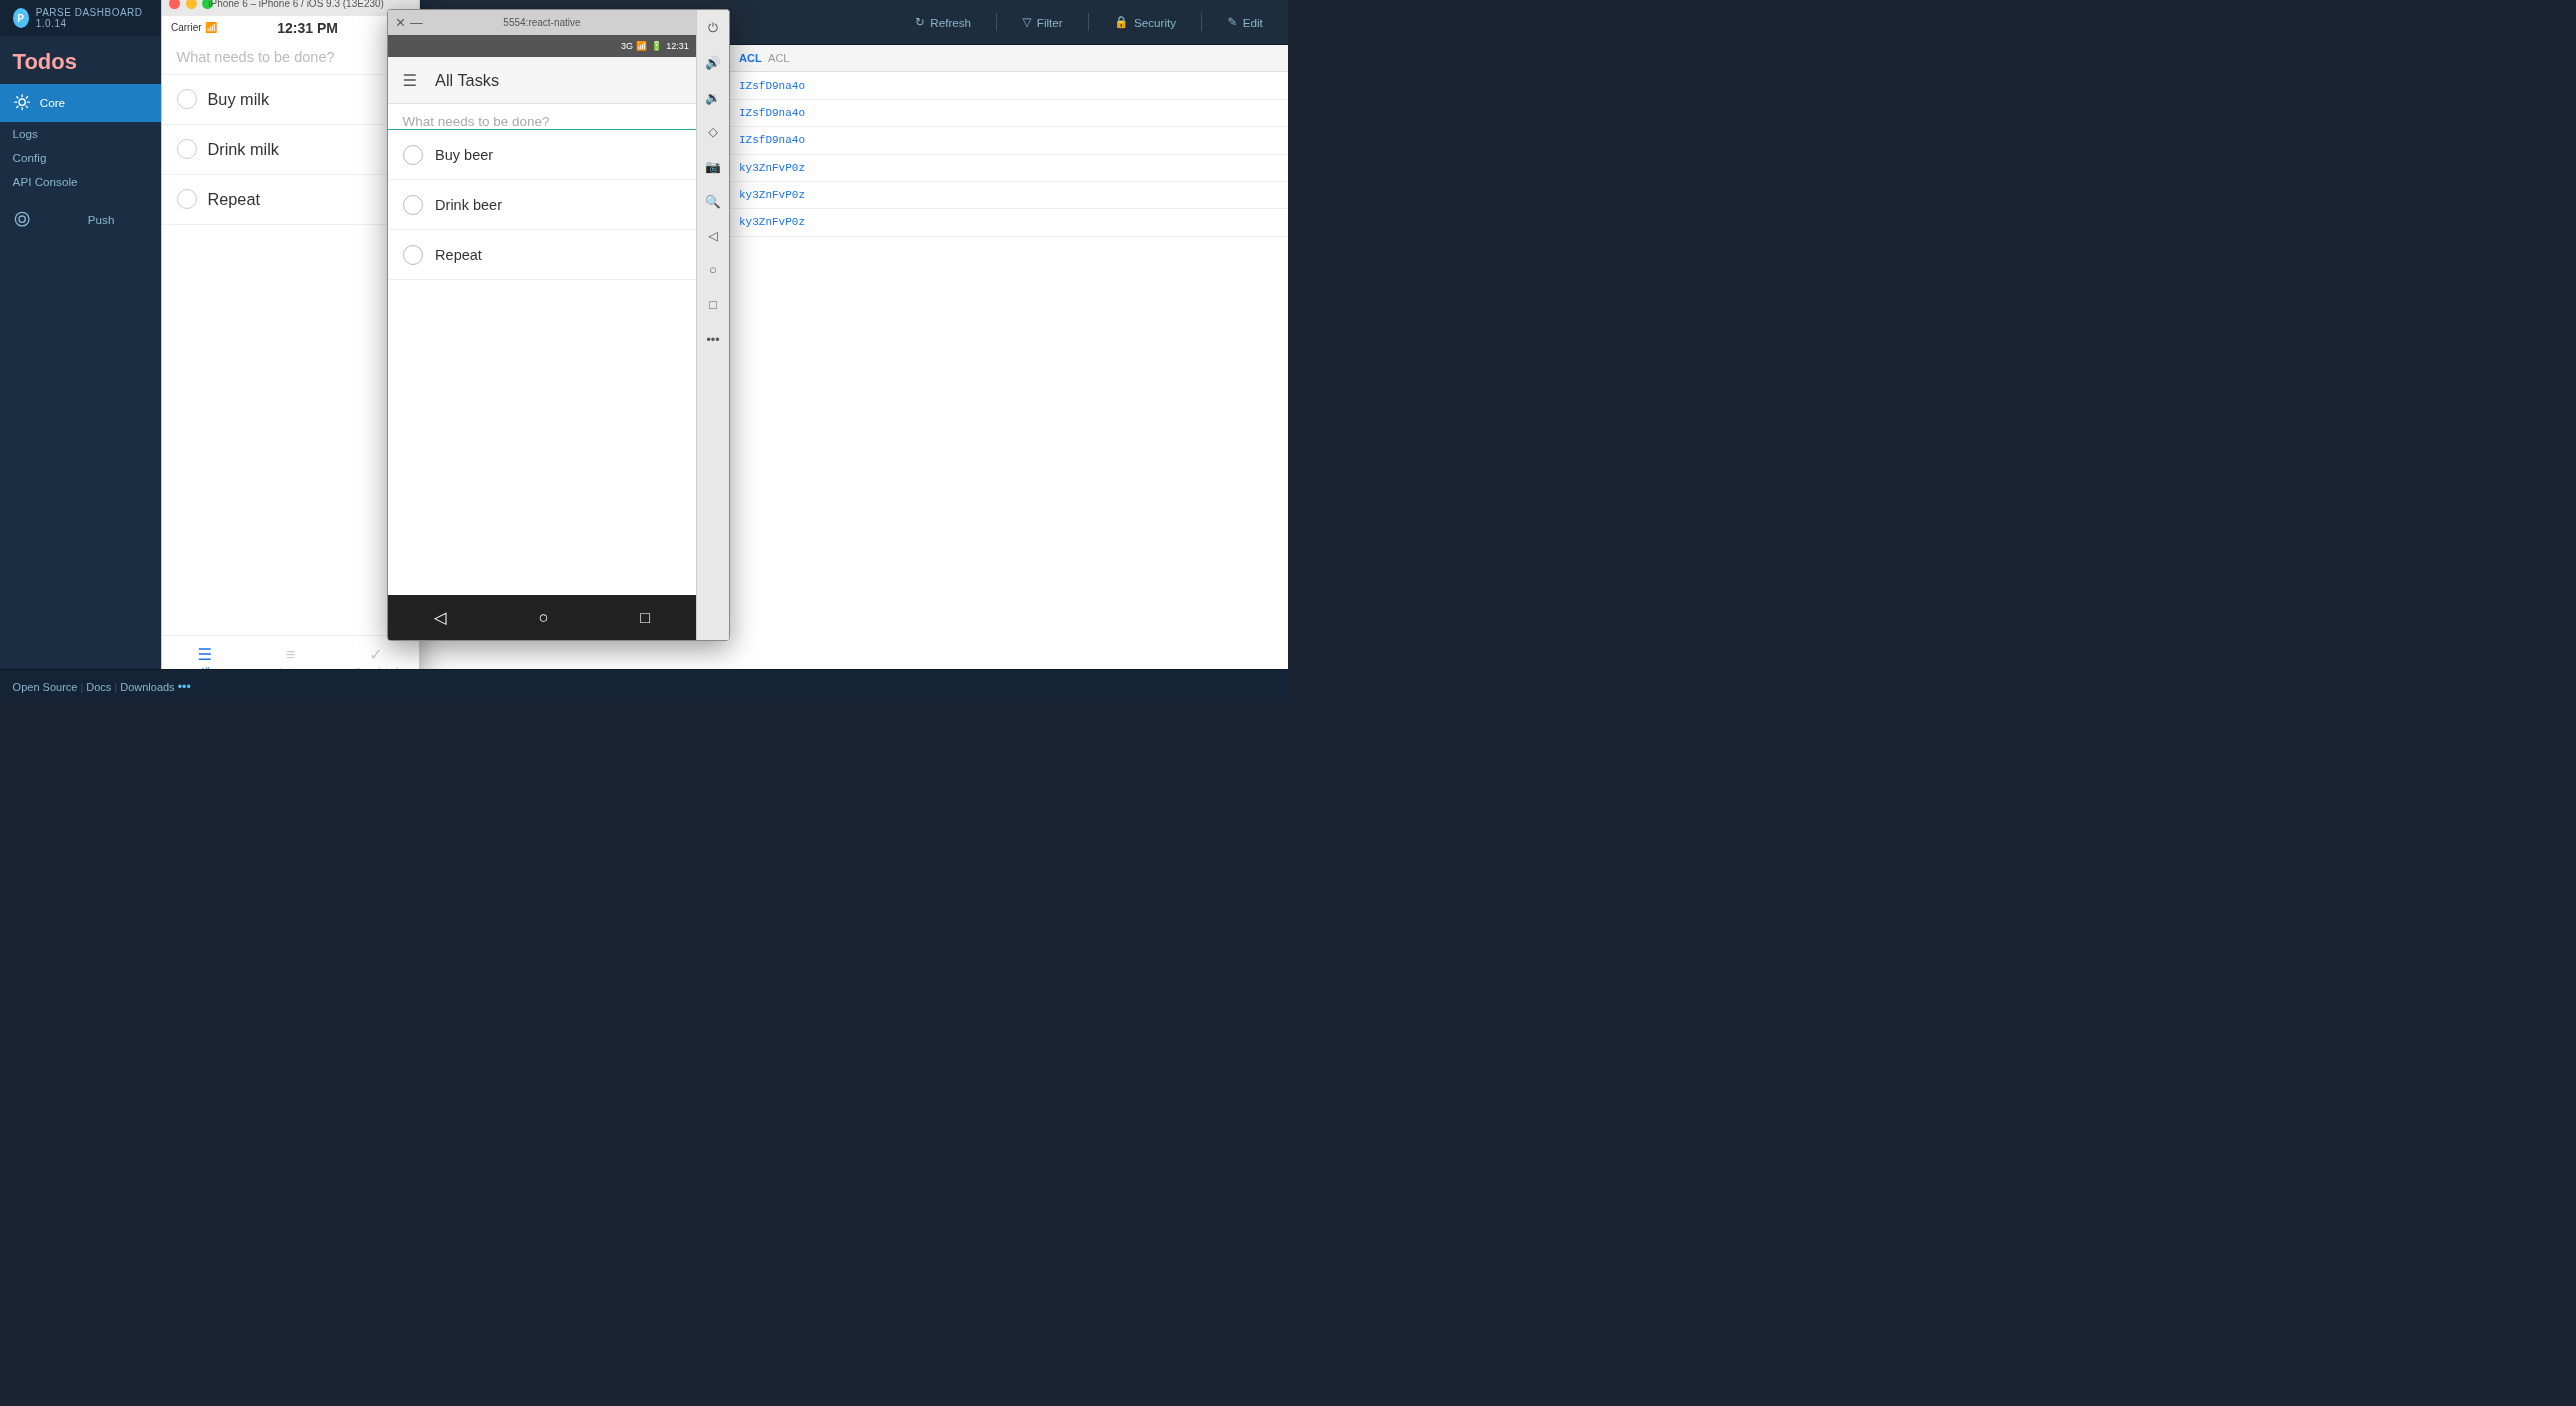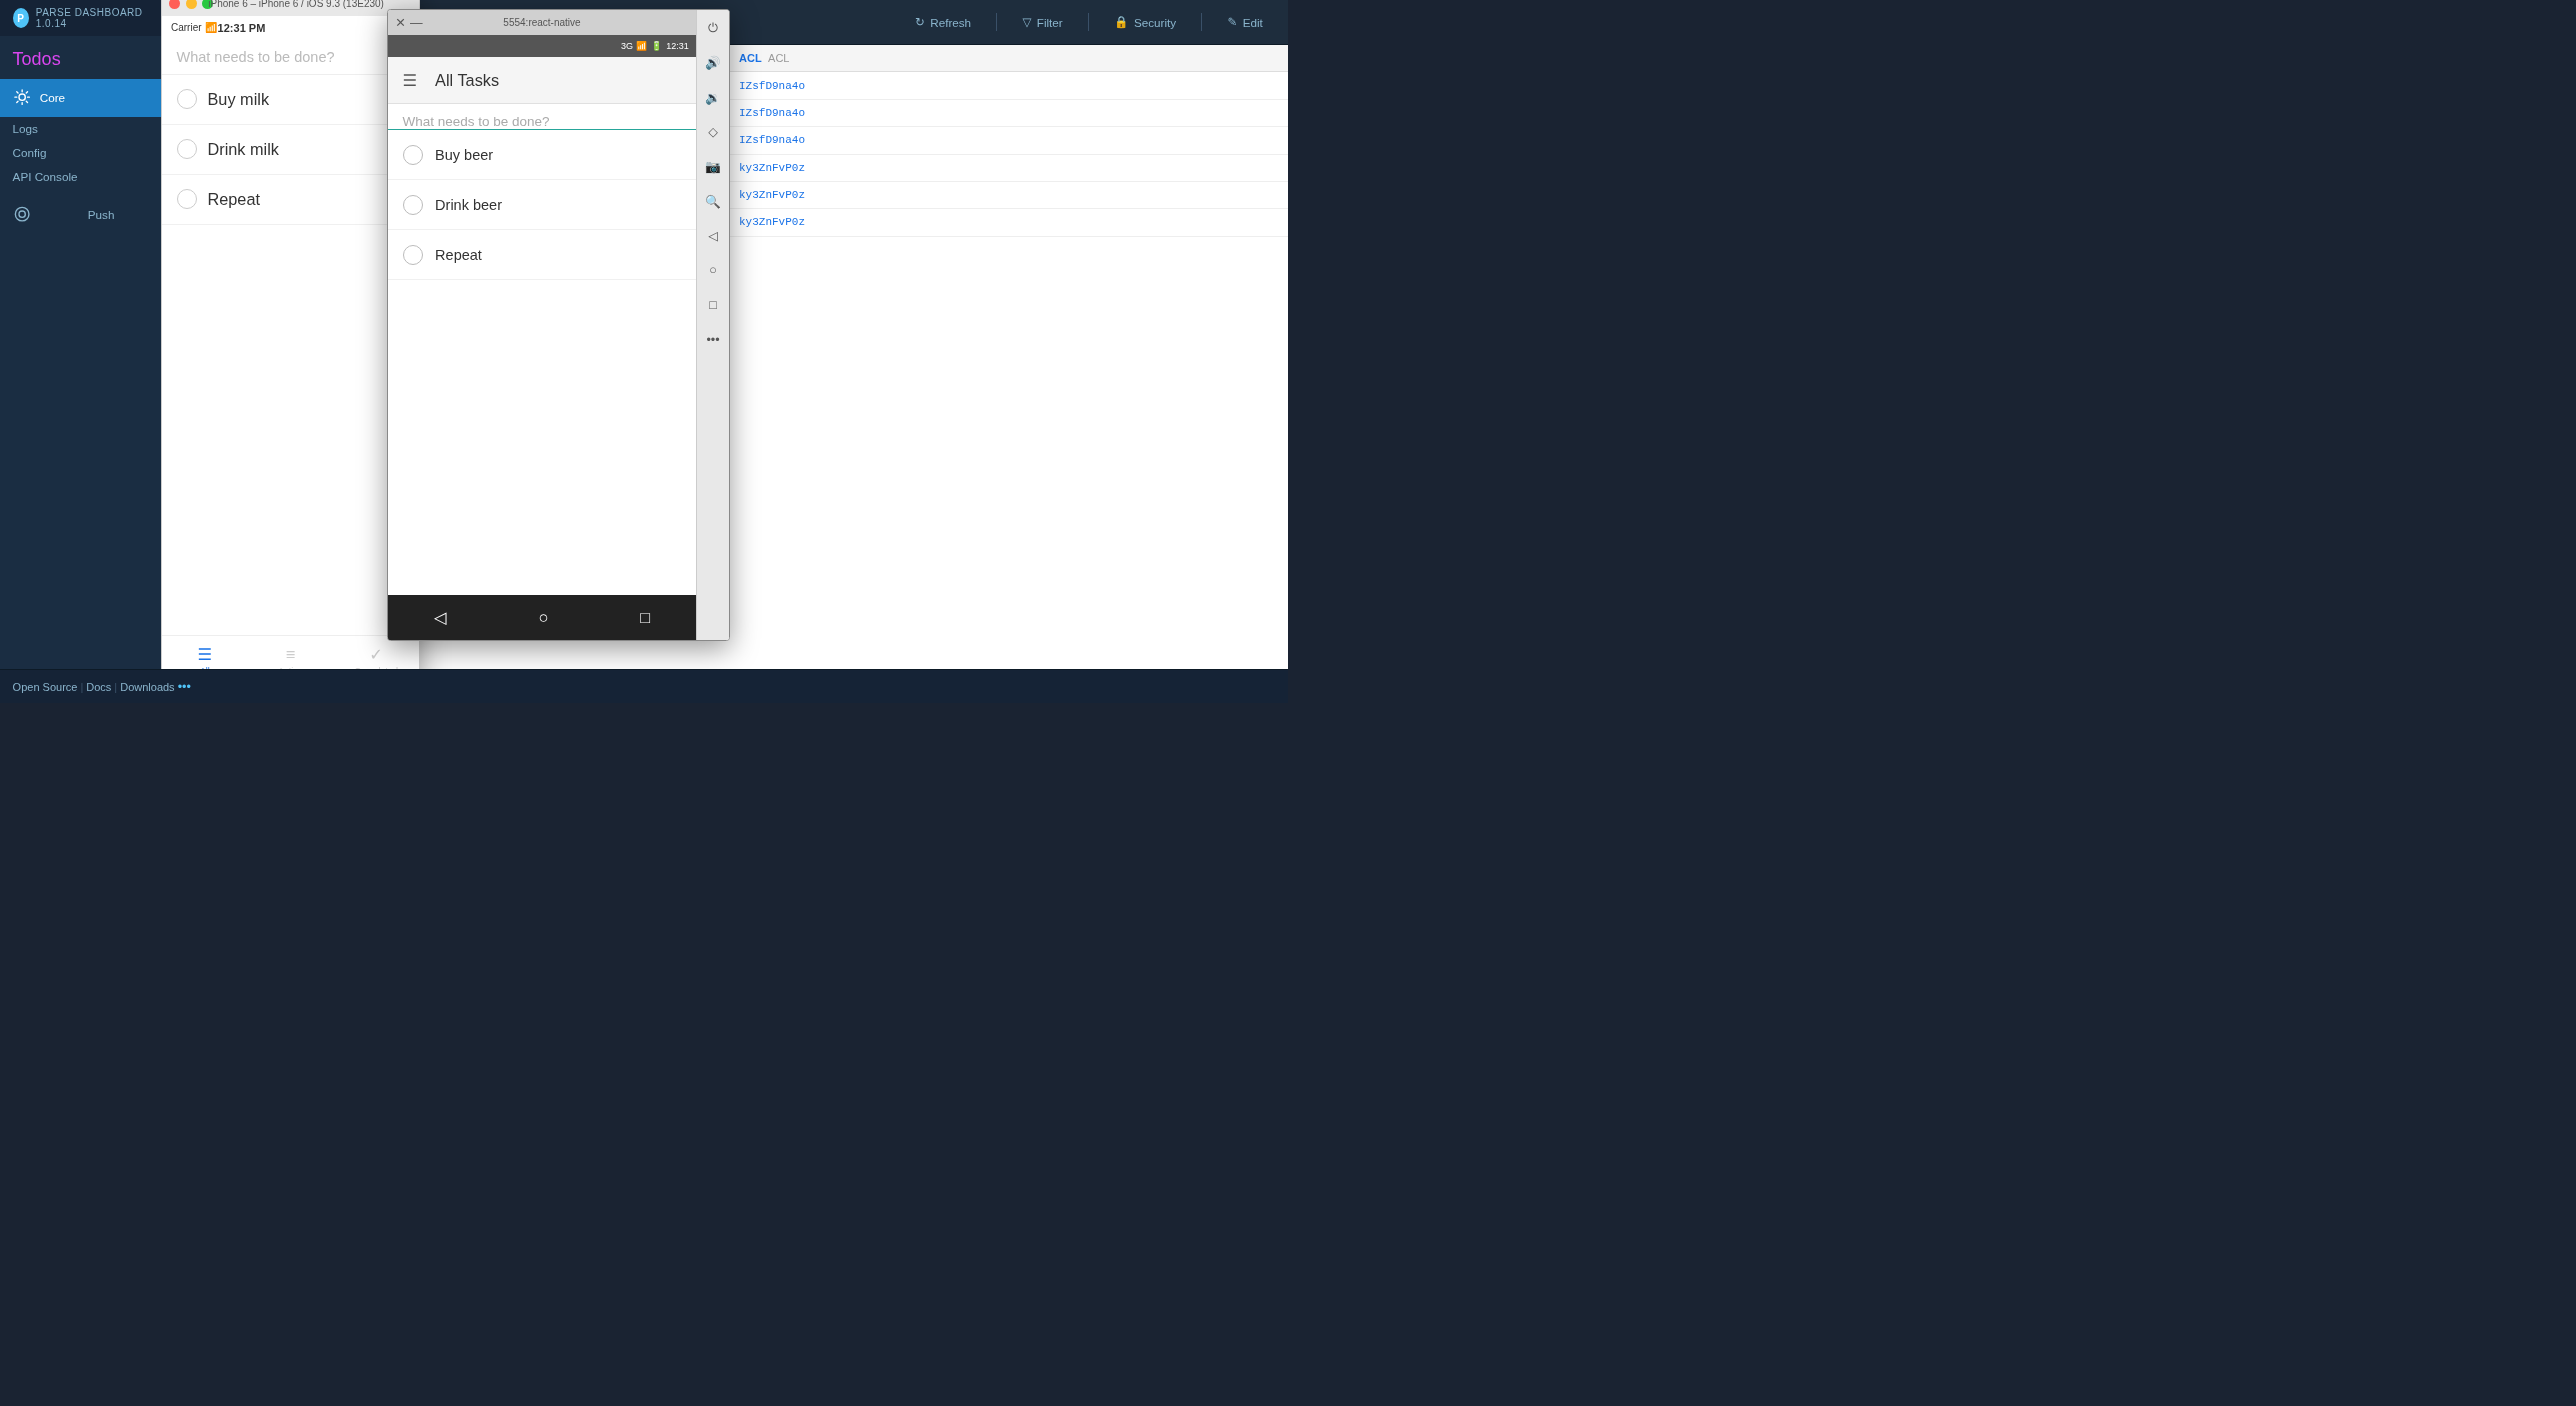--- a/index.html
+++ b/index.html
@@ -52,23 +52,23 @@
     }
 
     .sidebar-title-text {
       font-size: 10px;
       color: #8ab4cc;
       letter-spacing: 0.5px;
     }
 
     .app-title {
       padding: 12.6px 12.6px 9px;
-      font-size: 18px;
-      font-weight: 400;
-      color: #d946ef;
+      font-size: 22px;
+      font-weight: 700;
+      color: #fca5a5;
     }
 
     .sidebar-section {
       padding: 0;
     }
 
     .sidebar-section-item {
       display: flex;
       align-items: center;
       padding: 9px 12.6px;
@@ -298,22 +298,22 @@
     .ios-status-carrier {
       font-size: 10px;
       color: #333;
       display: flex;
       align-items: center;
       gap: 3.6px;
     }
 
     .ios-status-time {
       flex: 1;
-      text-align: left;
-      font-size: 11px;
+      text-align: center;
+      font-size: 14px;
       font-weight: 600;
       color: #333;
     }
 
     .ios-status-battery {
       font-size: 10px;
       color: #333;
       display: flex;
       align-items: center;
       gap: 1.8px;

